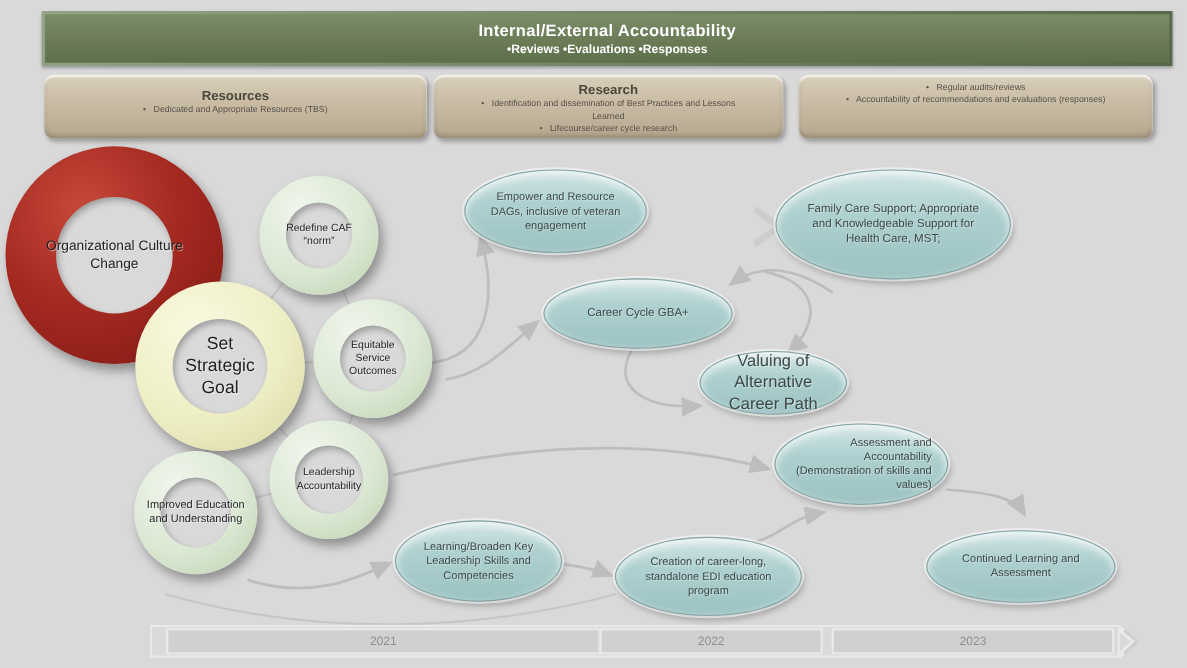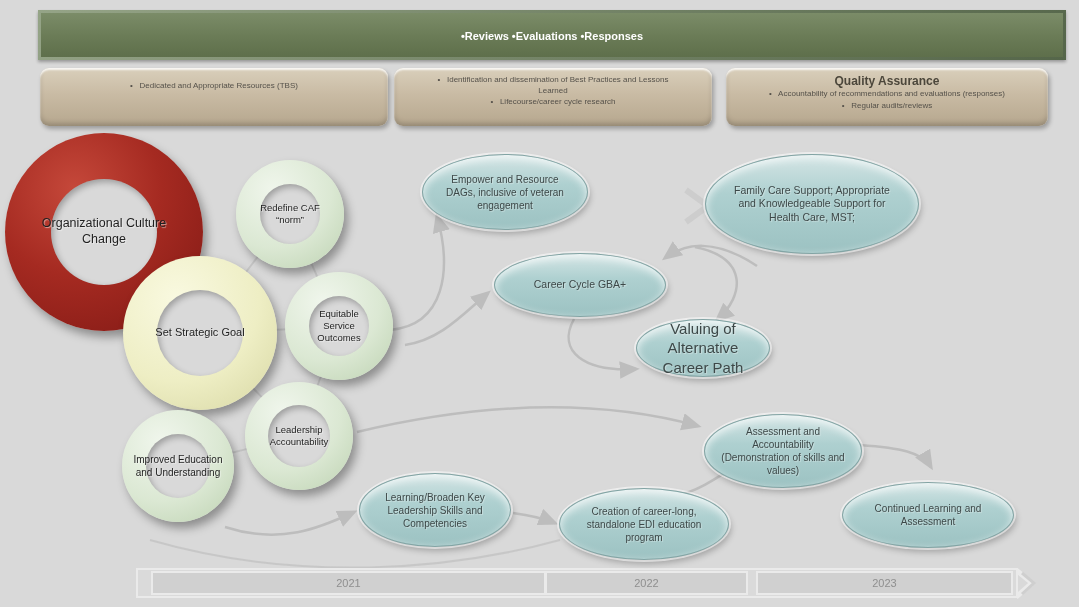--- a/index.html
+++ b/index.html
@@ -108,44 +108,46 @@
   </g>
 
   <polyline points="686,190 708,206 686,222" fill="none" stroke="#cdcdcd" stroke-width="6"></polyline>
 
   <polyline points="1016,570 1032,583 1016,597" fill="none" stroke="#eaeaea" stroke-width="5"></polyline>
   <polyline points="1022,573 1034,583 1022,594" fill="none" stroke="#cfcfcf" stroke-width="3"></polyline>
 </svg>
 
 <div class="banner">
   <div class="banner-inner">
+    <div class="banner-title">Internal/External  Accountability</div>
     <div class="banner-sub">•Reviews •Evaluations •Responses</div>
   </div>
 </div>
 
 <div class="pillar" style="left:40px;width:348px;padding-top:12px;">
+  <div class="pillar-title">Resources</div>
   <div class="pillar-bullet">Dedicated and Appropriate Resources (TBS)</div>
 </div>
 <div class="pillar" style="left:394px;width:318px;">
+  <div class="pillar-title">Research</div>
   <div class="pillar-bullet" style="width:250px;margin:0 auto;">Identification and dissemination of Best Practices and Lessons Learned</div>
   <div class="pillar-bullet">Lifecourse/career cycle research</div>
 </div>
 <div class="pillar" style="left:726px;width:322px;">
-  <div class="pillar-title">Quality Assurance</div>
+  <div class="pillar-bullet">Regular audits/reviews</div>
   <div class="pillar-bullet">Accountability of recommendations and evaluations (responses)</div>
-  <div class="pillar-bullet">Regular audits/reviews</div>
 </div>
 
 <div class="donut red" style="left:5px;top:133px;width:198px;height:198px;">
   <div class="hole" style="width:106px;height:106px;"></div>
   <div class="donut-label" style="width:150px;font-size:12.5px;">Organizational Culture Change</div>
 </div>
 <div class="donut yellow" style="left:123px;top:256px;width:154px;height:154px;">
   <div class="hole" style="width:86px;height:86px;"></div>
-  <div class="donut-label" style="width:90px;font-size:11px;">Set Strategic Goal</div>
+  <div class="donut-label" style="width:90px;font-size:16px;">Set Strategic Goal</div>
 </div>
 <div class="donut green" style="left:236px;top:160px;width:108px;height:108px;">
   <div class="hole" style="width:60px;height:60px;"></div>
   <div class="donut-label" style="width:82px;font-size:9.5px;">Redefine CAF “norm”</div>
 </div>
 <div class="donut green" style="left:285px;top:272px;width:108px;height:108px;">
   <div class="hole" style="width:60px;height:60px;"></div>
   <div class="donut-label" style="width:66px;font-size:9.5px;">Equitable Service Outcomes</div>
 </div>
 <div class="donut green" style="left:245px;top:382px;width:108px;height:108px;">
@@ -154,21 +156,21 @@
 </div>
 <div class="donut green" style="left:122px;top:410px;width:112px;height:112px;">
   <div class="hole" style="width:64px;height:64px;"></div>
   <div class="donut-label" style="width:92px;font-size:10px;">Improved Education and Understanding</div>
 </div>
 
 <div class="ellipse" style="left:422px;top:154px;width:166px;height:76px;font-size:10px;padding:0 16px;">Empower and Resource DAGs, inclusive of veteran engagement</div>
 <div class="ellipse" style="left:494px;top:253px;width:172px;height:64px;font-size:10.5px;padding:0 14px;">Career Cycle GBA+</div>
 <div class="ellipse" style="left:705px;top:154px;width:214px;height:100px;font-size:10.5px;padding:0 22px;">Family Care Support; Appropriate and Knowledgeable Support for Health Care, MST;</div>
 <div class="ellipse" style="left:636px;top:319px;width:134px;height:58px;font-size:15px;padding:0 18px;">Valuing of Alternative Career Path</div>
-<div class="ellipse" style="left:704px;top:414px;width:158px;height:74px;font-size:10px;padding:0 14px;">Assessment and Accountability (Demonstration of skills and values)</div>
+<div class="ellipse" style="left:704px;top:385px;width:158px;height:74px;font-size:10px;padding:0 14px;text-align:right;">Assessment and Accountability (Demonstration of skills and values)</div>
 <div class="ellipse" style="left:359px;top:473px;width:152px;height:74px;font-size:10px;padding:0 18px;">Learning/Broaden Key Leadership Skills and Competencies</div>
 <div class="ellipse" style="left:559px;top:488px;width:170px;height:72px;font-size:10px;padding:0 20px;">Creation of career-long, standalone EDI education program</div>
 <div class="ellipse" style="left:842px;top:482px;width:172px;height:66px;font-size:10px;padding:0 24px;">Continued Learning and Assessment</div>
 
 <div class="tl-track"></div>
 <div class="tl-seg" style="left:141px;width:395px;margin-left:10px;">2021</div>
 <div class="tl-seg" style="left:545px;width:203px;">2022</div>
 <div class="tl-seg" style="left:756px;width:257px;">2023</div>
 
 </body></html>

